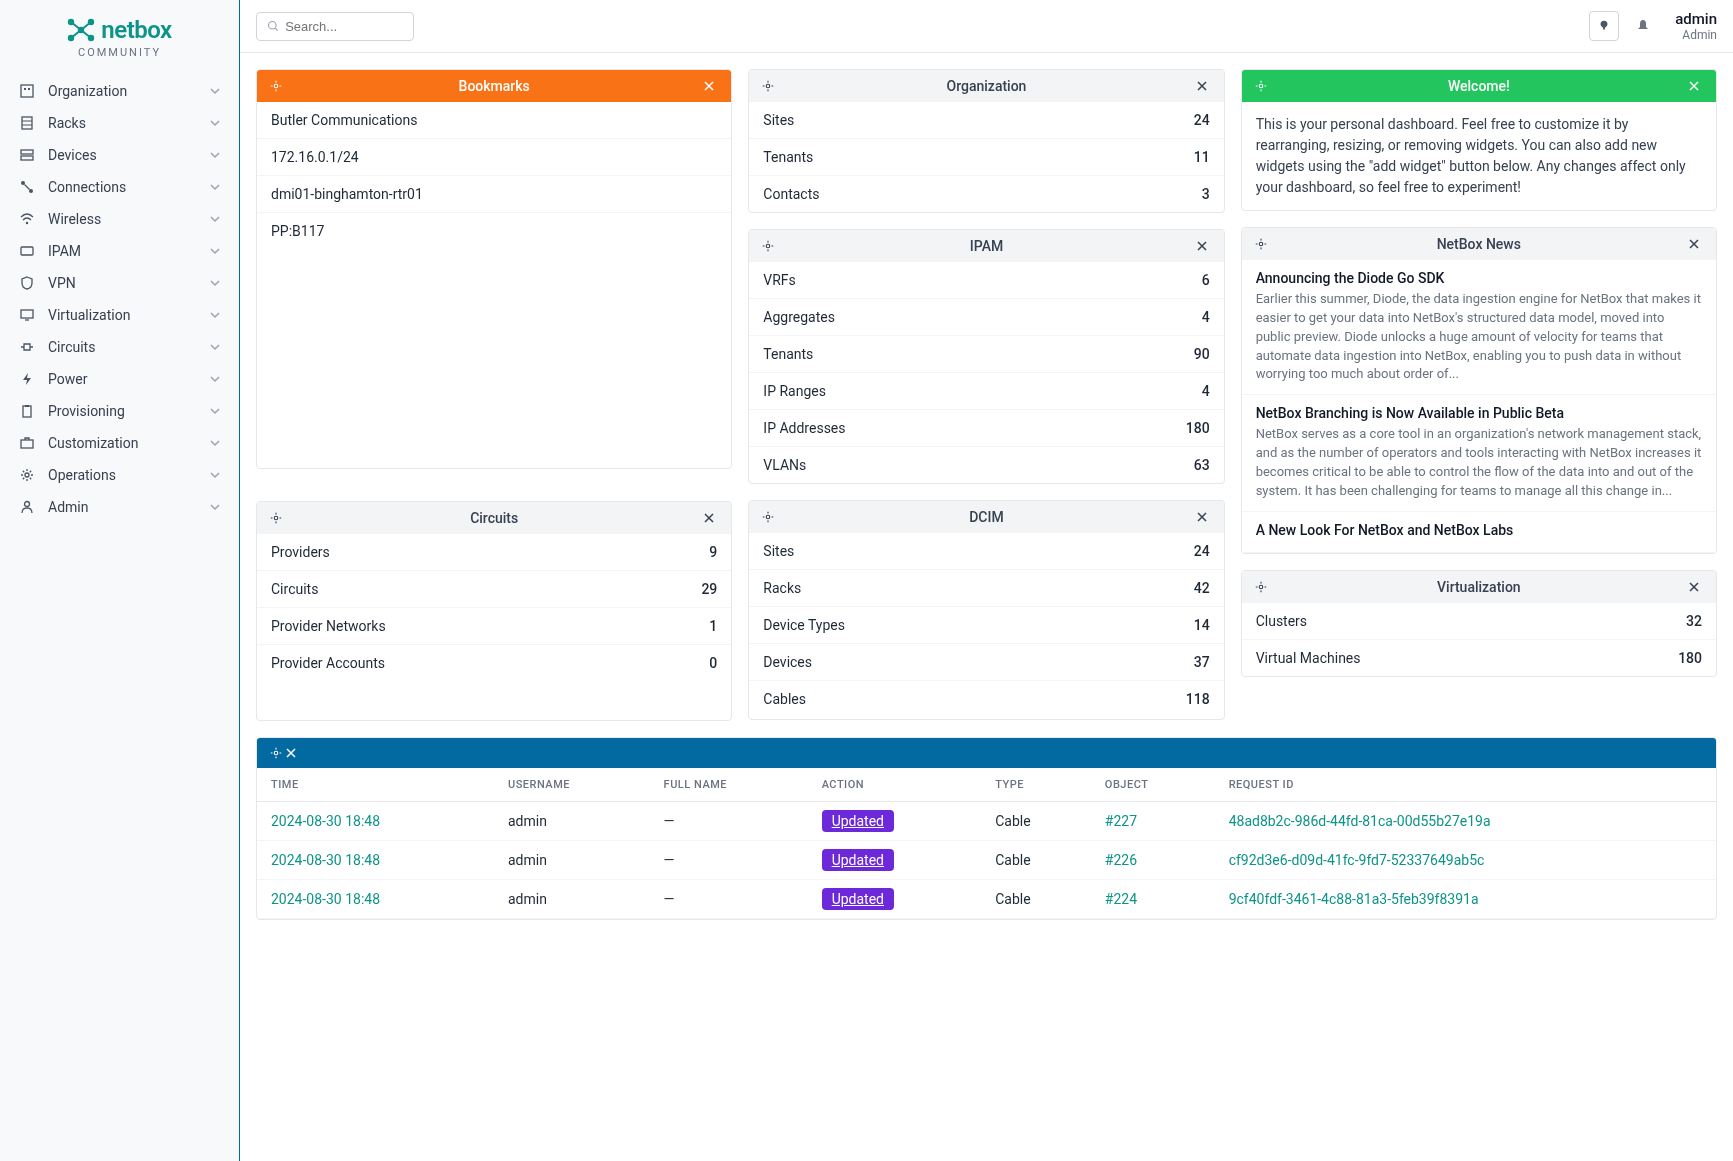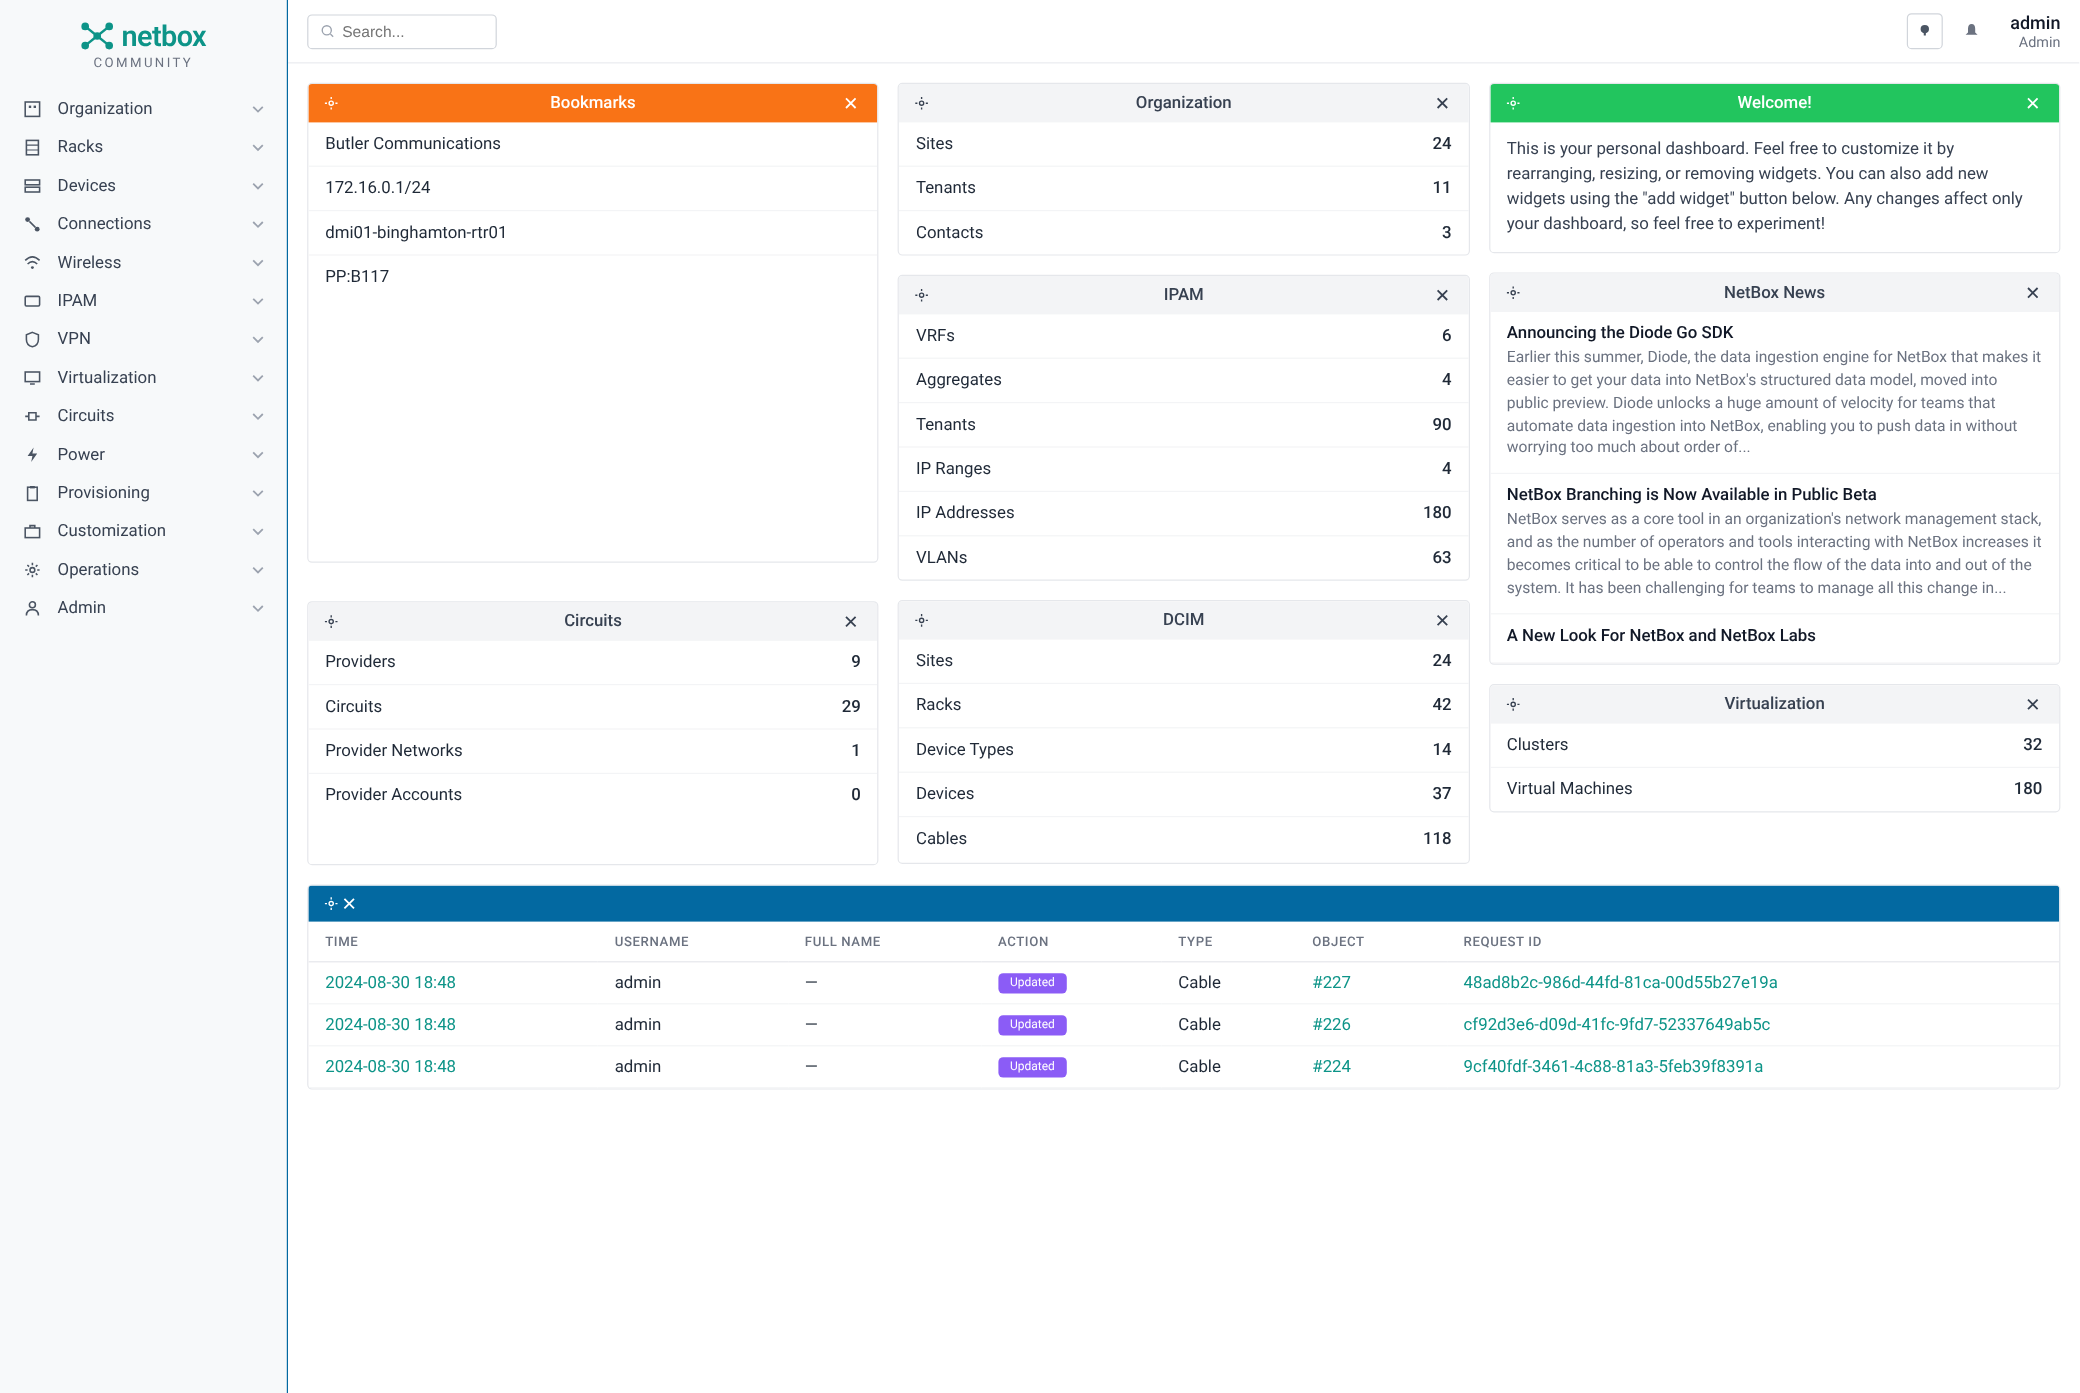--- a/index.html
+++ b/index.html
@@ -43,21 +43,21 @@
 .list-row .val { font-weight: 500; }
 .text-body { padding: 12px 14px; font-size: 14px; line-height: 1.5; color: #374151; }
 .news-item { padding: 10px 14px; border-bottom: 1px solid #f3f4f6; }
 .news-title { font-size: 14px; color: #111827; font-weight: 500; margin-bottom: 4px; cursor: pointer; }
 .news-desc { font-size: 13px; color: #6b7280; line-height: 1.45; }
 .changelog { margin-top: 4px; }
 .cl-table { width: 100%; border-collapse: collapse; }
 .cl-table th { text-align: left; font-size: 11px; font-weight: 500; color: #6b7280; text-transform: uppercase; letter-spacing: 0.5px; padding: 10px 14px; border-bottom: 1px solid #e5e7eb; }
 .cl-table td { padding: 8px 14px; font-size: 14px; border-bottom: 1px solid #f3f4f6; }
 .link { color: #0d9488; cursor: pointer; }
-.badge-updated { background: #8b5cf6; color: #fff; font-size: 10px; padding: 3px 10px; border-radius: 4px; display: inline-block; }
+.badge-updated { background: #6d28d9; color: #fff; font-size: 14px; padding: 3px 10px; border-radius: 4px; display: inline-block; text-decoration: underline; }
 .col1 { display: flex; flex-direction: column; gap: 32px; }
 .col2 { display: flex; flex-direction: column; gap: 16px; }
 .col3 { display: flex; flex-direction: column; gap: 16px; }
 .tallcard { min-height: 220px; }
 svg { display: block; }
 </style>
 </head>
 <body>
 
 <div class="app">

